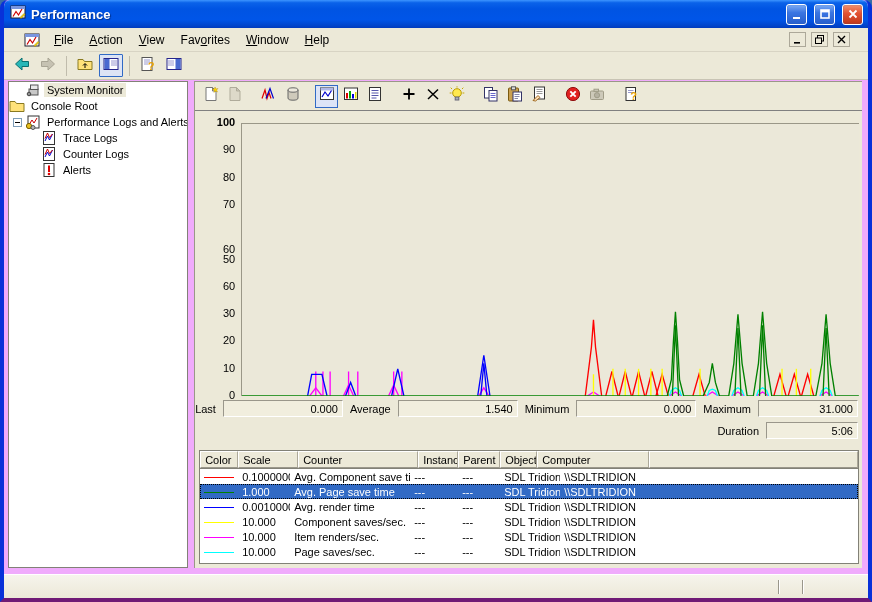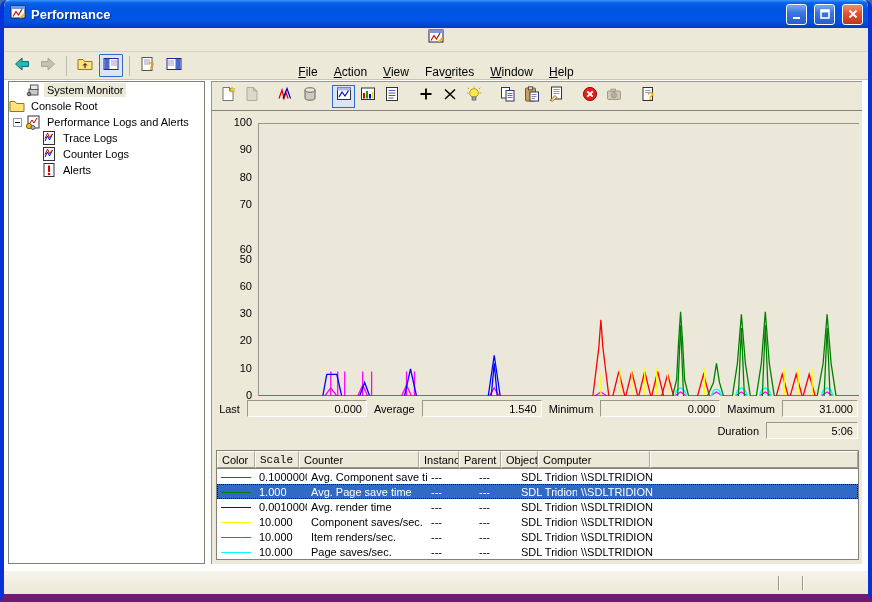--- a/index.html
+++ b/index.html
@@ -1,41 +1,41 @@
 <!DOCTYPE html>
 <html><head>
 <meta charset="utf-8">
 <style>
   * { box-sizing: border-box; }
   html,body { margin:0; padding:0; background:#3a6ea5; }
   body { font-family:"Liberation Sans", sans-serif; }
   .window {
     position:relative; width:872px; height:602px; overflow:hidden;
-    background:#ffffff;
-    border-left:4px solid #0831d9; border-right:4px solid #0831d9; border-bottom:8px solid #701a75;
+    background:#f0abfc;
+    border-left:4px solid #0831d9; border-right:4px solid #0831d9; border-bottom:4px solid #701a75;
     border-radius:8px 8px 0 0;
   }
   
   .titlebar {
     height:28px; display:flex; align-items:center; padding:0 5px 0 6px; gap:5px;
     background:linear-gradient(180deg,#3d95ff 0%,#0a62e9 10%,#0054e3 32%,#0055e8 70%,#0146cd 90%,#013bbd 100%);
     border-radius:6px 6px 0 0;
   }
   .titlebar .title { color:#fff; font-weight:bold; font-size:13px; text-shadow:1px 1px 1px #00318f; flex:1; }
   .tb-btn {
     width:21px; height:21px; border-radius:3px; border:1px solid #fff;
     display:flex; align-items:center; justify-content:center; margin-left:2px;
     background:linear-gradient(180deg,#7dabf3 0%,#3b76e2 40%,#2a62cf 90%);
     box-shadow:inset 0 0 1px #1a4aa5; cursor:pointer;
   }
   .tb-btn.close { background:linear-gradient(180deg,#f0926f 0%,#e35232 45%,#c13a1d 95%); }
   
   .menubar {
-    height:24px; display:flex; align-items:center; gap:18px; padding:0 6px;
-    background:#ece9d8; border-bottom:1px solid #d8d4c4;flex-direction:column;
+    height:24px; display:flex; align-items:center; gap:4px; padding:0 18px;
+    background:#ece9d8; border-bottom:1px solid #d8d4c4;
   }
   .menubar .menu-item { padding:3px 8px; font-size:12px; color:#000; cursor:default; }
   .menubar .menu-item u { text-decoration:underline; }
   .menubar .spacer { flex:1; }
   .mmc-icon-box { width:20px; display:flex; justify-content:center; }
   .mb-btn { width:17px; height:15px; border:1px solid #aca899; background:#ece9d8;
     display:flex; align-items:center; justify-content:center; margin-left:1px; cursor:pointer; }
   
   .navbar { height:28px; display:flex; align-items:center; gap:2px; padding:0 6px;
     background:#ece9d8; border-bottom:1px solid #c8c4b4; }
@@ -442,21 +442,21 @@
               <polyline points="527,273.0 527,245.7" fill="none" stroke="#ffff00" stroke-width="1.3"></polyline>
               <polyline points="541,273.0 541,245.7" fill="none" stroke="#ffff00" stroke-width="1.3"></polyline>
               <polyline points="555,273.0 555,245.7" fill="none" stroke="#ffff00" stroke-width="1.3"></polyline>
               <polyline points="0,273.0 415,273.0 419,256.6 421,218.4 423,188.4 425,218.4 427,256.6 431,273.0 450,273.0 456,259.4 459,240.2 462,259.4 466,273.0 475,273.0 480,240.2 484,191.1 488,240.2 493,273.0 499,273.0 504,240.2 508,188.4 512,240.2 517,273.0 560,273.0 566,240.2 570,191.1 574,240.2 579,273.0 602,273.0" fill="none" stroke="#008000" stroke-width="1.3"></polyline>
               <polyline points="420,273.0 423,202.0 426,273.0" fill="none" stroke="#008000" stroke-width="1.3"></polyline>
               <polyline points="481,273.0 484,204.8 487,273.0" fill="none" stroke="#008000" stroke-width="1.3"></polyline>
               <polyline points="505,273.0 508,202.0 511,273.0" fill="none" stroke="#008000" stroke-width="1.3"></polyline>
               <polyline points="567,273.0 570,204.8 573,273.0" fill="none" stroke="#008000" stroke-width="1.3"></polyline>
             </svg>
         </div>
-      <span class="ytick" style="top: 5px; left: 0px;">100</span>
+      <span class="ytick" style="top: 5px; left: 0px; font-weight: bold;">100</span>
           <span class="ytick" style="top: 32.3px; left: 0px;">90</span>
           <span class="ytick" style="top: 59.6px; left: 0px;">80</span>
           <span class="ytick" style="top: 86.9px; left: 0px;">70</span>
           <span class="ytick" style="top: 132px; left: 0px;">60</span>
           <span class="ytick" style="top: 141.5px; left: 0px;">50</span>
           <span class="ytick" style="top: 168.8px; left: 0px;">60</span>
           <span class="ytick" style="top: 196.1px; left: 0px;">30</span>
           <span class="ytick" style="top: 223.4px; left: 0px;">20</span>
           <span class="ytick" style="top: 250.7px; left: 0px;">10</span>
           <span class="ytick" style="top: 278px; left: 0px;">0</span>
@@ -464,32 +464,32 @@
 
       <div class="stats">
         <div class="stats-row">
           <span class="stat-label">Last</span>
           <span class="stat-box" style="width:120px">0.000</span>
           <span class="stat-label">Average</span>
           <span class="stat-box" style="width:120px">1.540</span>
           <span class="stat-label">Minimum</span>
           <span class="stat-box" style="width:120px">0.000</span>
           <span class="stat-label">Maximum</span>
-          <span class="stat-box" style="width:76px">31.000</span>
+          <span class="stat-box" style="width:100px">31.000</span>
         </div>
         <div class="stats-row">
           <span class="stat-label">Duration</span>
           <span class="stat-box" style="width:92px">5:06</span>
         </div>
       </div>
 
       <div class="ctable">
         <div class="thead" id="thead">
             <span class="th" style="width: 38px;">Color</span>
-            <span class="th" style="width: 44px; font-family: Liberation Mono, monospace;">Scale</span>
+            <span class="th" style="width: 60px;">Scale</span>
             <span class="th" style="width: 120px;">Counter</span>
             <span class="th" style="width: 40px;">Instance</span>
             <span class="th" style="width: 42px;">Parent</span>
             <span class="th" style="width: 37px;">Object</span>
             <span class="th" style="width: 112px;">Computer</span>
             <span class="th" style="width: 170px; flex: 1 1 0%;"></span>
           </div>
         <div id="tbody">
             <div class="trow">
               <span class="td" style="width:38px"><span class="swatch" style="border-top-color:#ff0000"></span></span>

